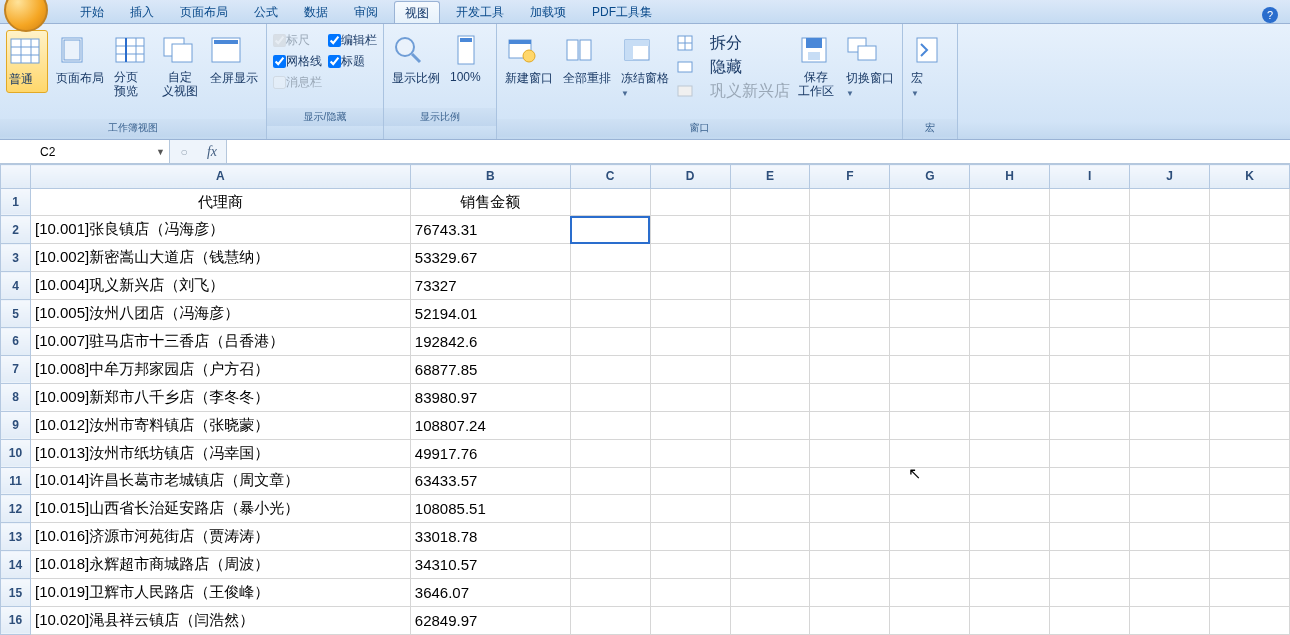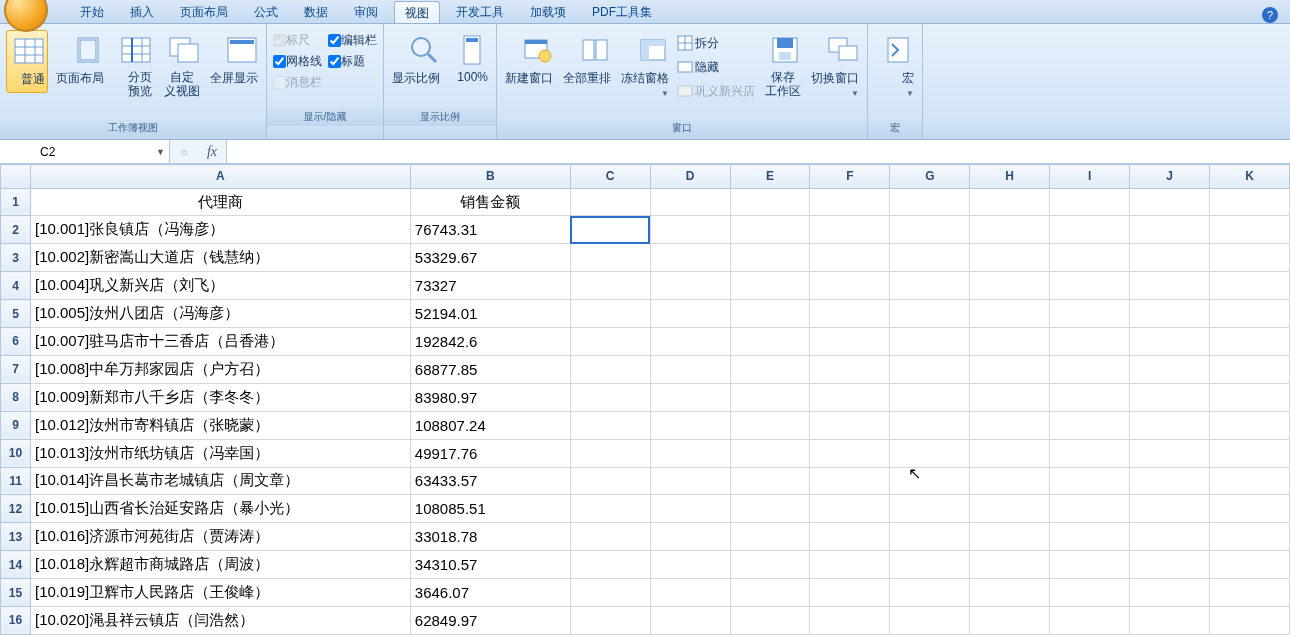--- a/index.html
+++ b/index.html
@@ -43,35 +43,35 @@
   padding: 2px 6px 0 6px;
 }
 .group-body { flex: 1; display: flex; align-items: flex-start; gap: 6px; padding-top: 4px; }
 .group-title {
   height: 18px; line-height: 18px; text-align: center; font-size: 10px;
   color: #3a628f; background: linear-gradient(#cfe1f4, #c0d6ee);
   margin: 17px -6px;
 }
 
 .big-btn {
-  display: flex; flex-direction: column; align-items: flex-end; gap: 4px;
+  display: flex; flex-direction: column; align-items: flex-start; gap: 4px;
   min-width: 42px; padding: 4px 2px; font-size: 12px; color: #1a3a66; text-align: center;
 }
 .big-btn .icon { width: 32px; height: 32px; display: flex; align-items: center; justify-content: center; }
 .big-btn.selected { background: linear-gradient(#fff2c8,#ffd76b); border: 1px solid #e2a926; border-radius: 3px; }
 .big-btn .lines span { display: block; line-height: 14px; }
 .big-btn .caret { font-size: 8px; color: #4a6b95; margin-top: -2px; }
 
 .chk-col { display: flex; flex-direction: column; gap: 4px; padding-top: 2px; }
 .chk { display: flex; align-items: center; font-size: 12px; color: #1a3a66; }
 .chk input { width: 13px; height: 13px; }
 .chk.disabled { color: #9aa8b7; }
 .chk.disabled input { opacity: .5; }
 
-.small-row { display: flex; align-items: center; gap: 2px; font-size: 12px; color: #1a3a66; height: 22px; }
+.small-row { display: flex; align-items: center; gap: 17px; font-size: 16px; color: #1a3a66; height: 22px; }
 .small-row.disabled { color: #9aa8b7; }
 .small-row .micon { width: 16px; height: 16px; }
 
 
 .formula-bar {
   display: flex; height: 24px; border-bottom: 1px solid #b5c7dc;
   background: #eef4fb; align-items: stretch;
 }
 .name-box {
   width: 170px; display: flex; align-items: center; padding-left: 40px;

